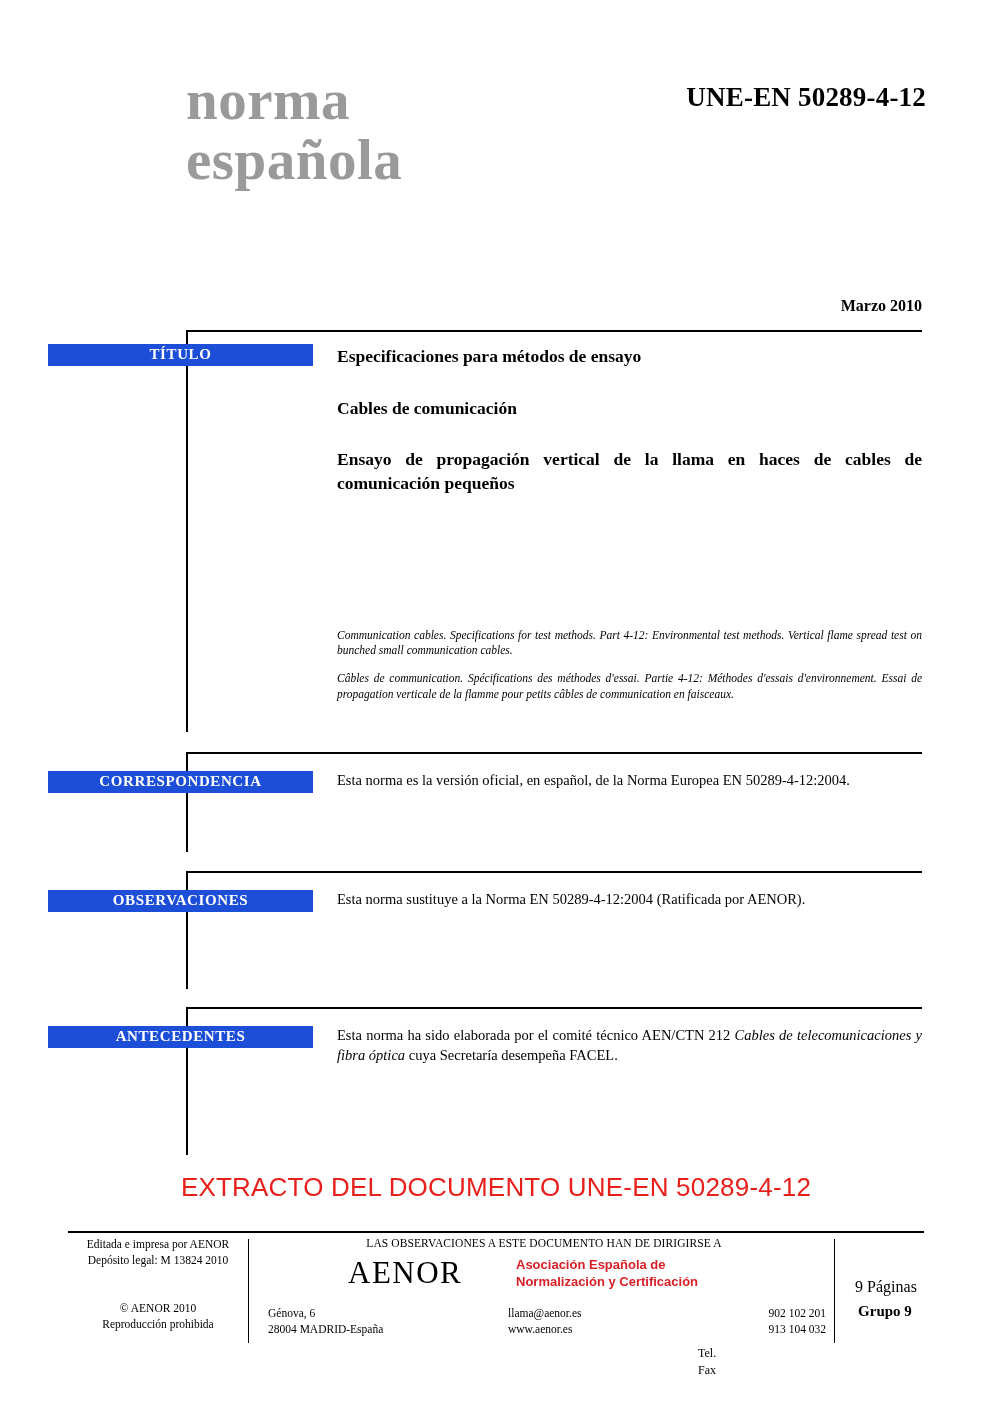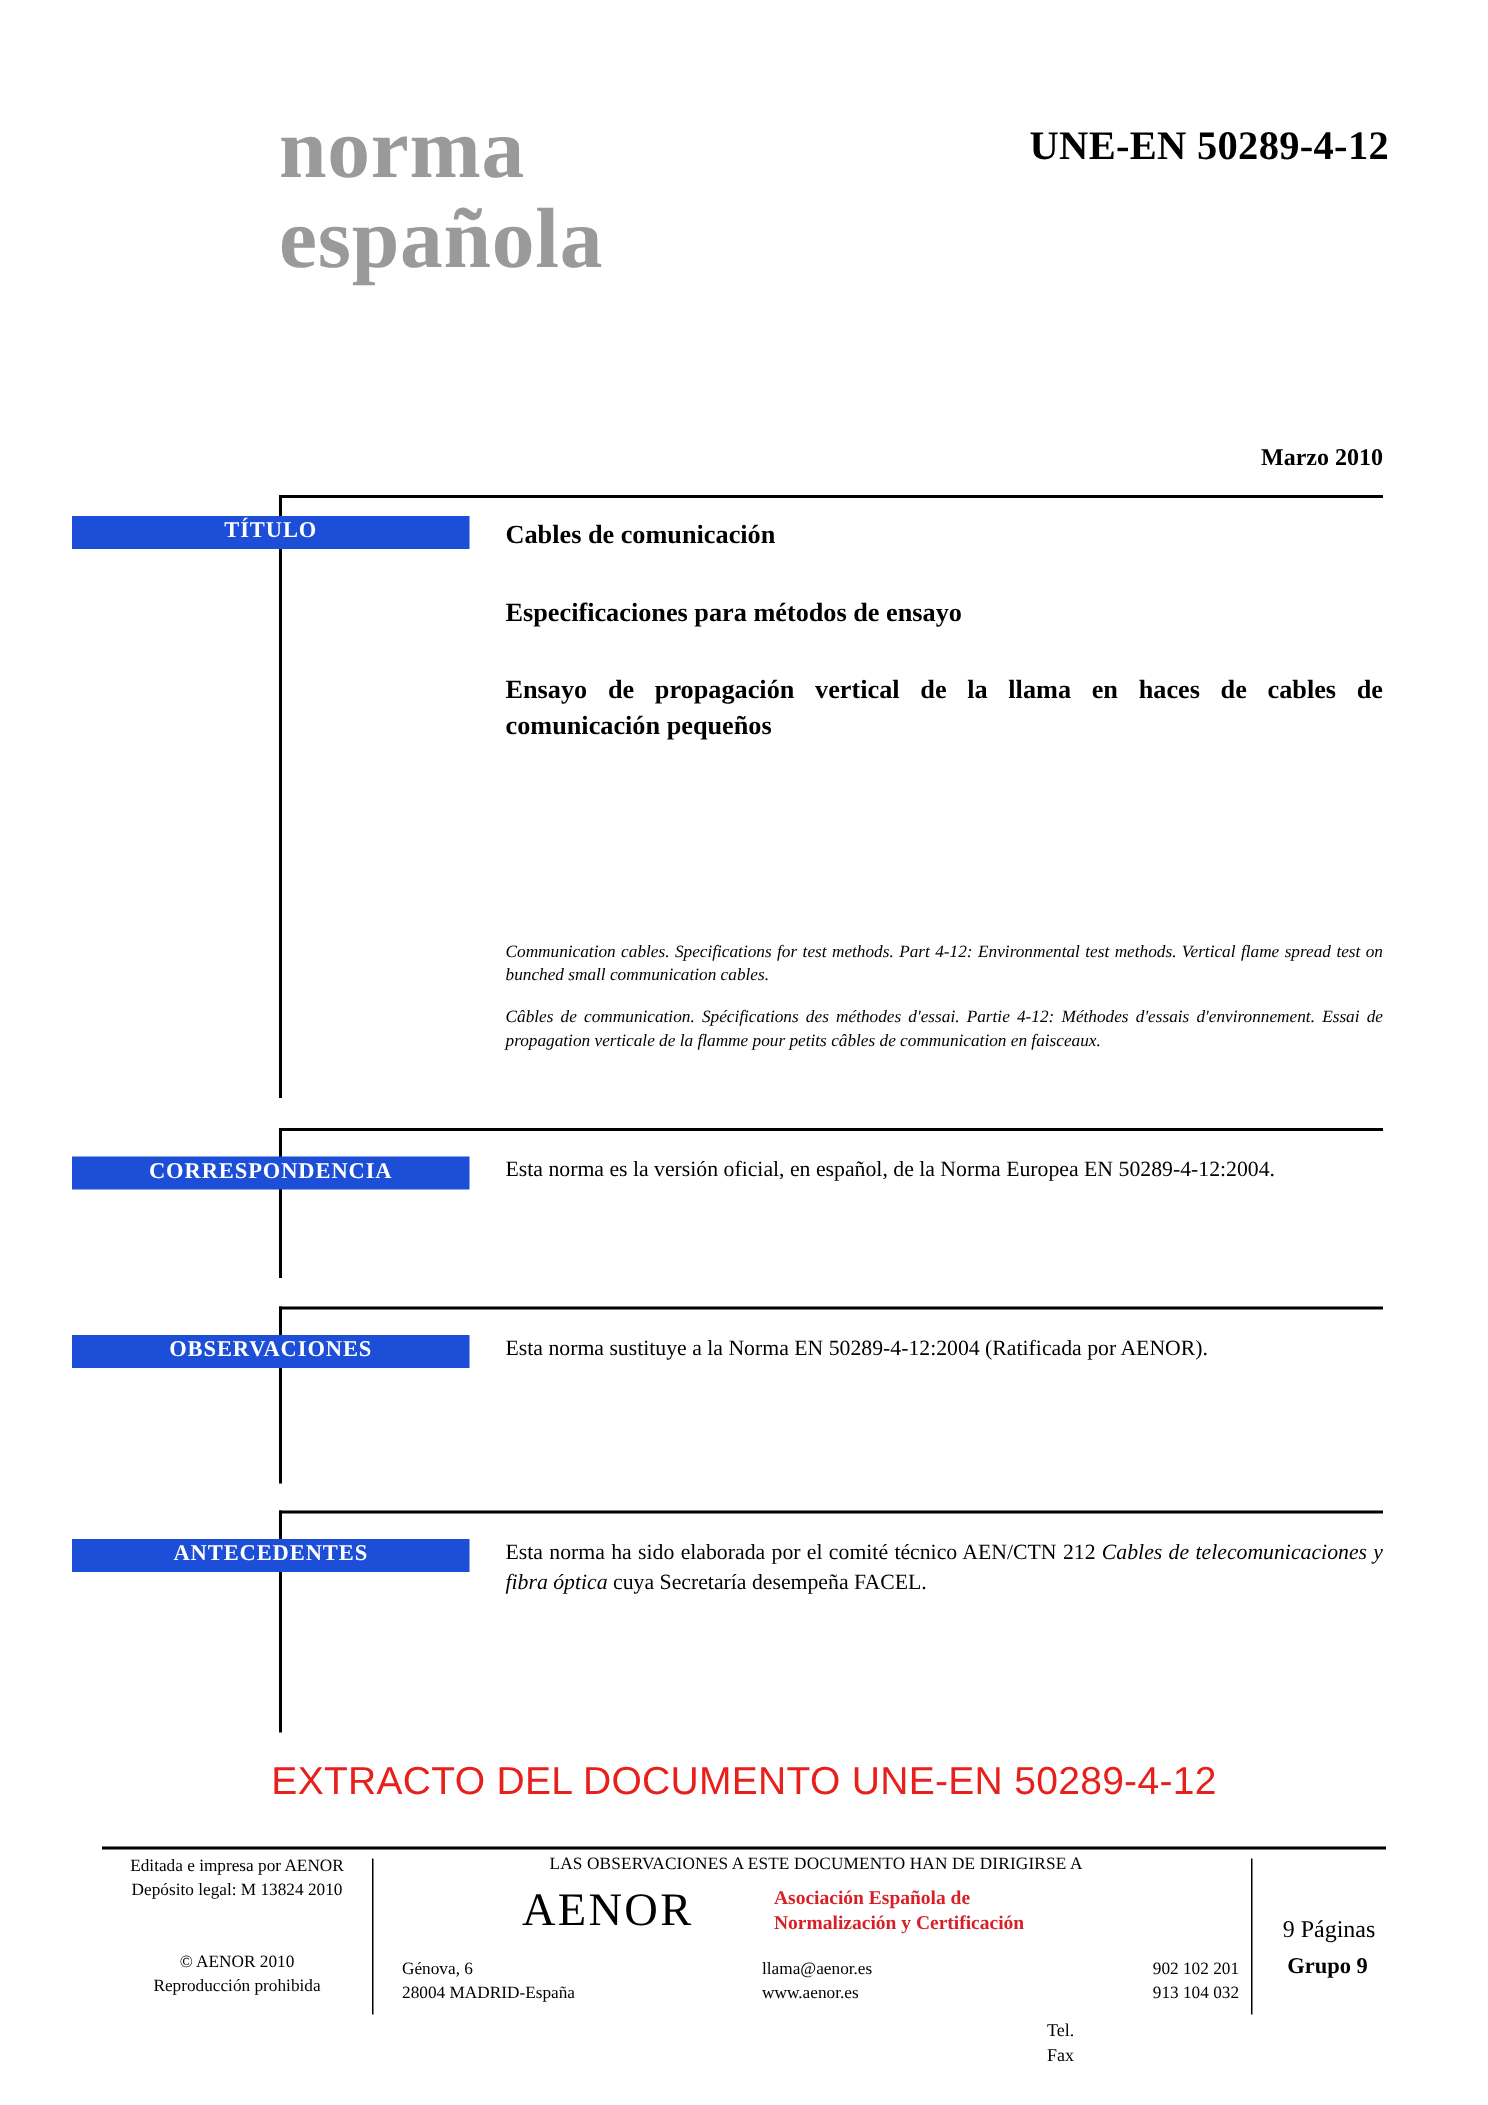--- a/index.html
+++ b/index.html
@@ -197,21 +197,21 @@
     top: 22px;
     font-family: "Liberation Serif", serif;
     font-size: 31px;
     letter-spacing: 1.5px;
     margin-left: 22px;
   }
   .f-aenor-sub {
     position: absolute;
     left: 448px;
     top: 24px;
-    font-family: Liberation Serif, serif;
+    font-family: Liberation Sans, sans-serif;
     font-size: 13px;
     font-weight: bold;
     color: #d81f26;
     line-height: 1.28;
   }
   .f-addr {
     position: absolute;
     left: 200px;
     top: 72px;
     font-size: 11.5px;
@@ -279,22 +279,22 @@
   <div class="hrule" style="top:871px;"></div>
   <div class="hrule" style="top:1007px;"></div>
 
   <div class="vline" style="top:330px;height:402px;"></div>
   <div class="vline" style="top:752px;height:100px;"></div>
   <div class="vline" style="top:871px;height:118px;"></div>
   <div class="vline" style="top:1007px;height:148px;"></div>
 
   <div class="sec-label" style="left:48px;top:344px;width:265px;">TÍTULO</div>
   <div class="sec-body" style="top:345px;">
+    <div class="title-line">Especificaciones para métodos de ensayo</div>
     <div class="title-line">Cables de comunicación</div>
-    <div class="title-line">Especificaciones para métodos de ensayo</div>
     <div class="title-line last justify">Ensayo de propagación vertical de la llama en haces de cables de comunicación pequeños</div>
   </div>
   <div class="sec-body" style="top:628px;">
     <div class="trans">Communication cables. Specifications for test methods. Part 4-12: Environmental test methods. Vertical flame spread test on bunched small communication cables.</div>
     <div class="trans second">Câbles de communication. Spécifications des méthodes d'essai. Partie 4-12: Méthodes d'essais d'environnement. Essai de propagation verticale de la flamme pour petits câbles de communication en faisceaux.</div>
   </div>
 
   <div class="sec-label" style="left:48px;top:771px;width:265px;">CORRESPONDENCIA</div>
   <div class="sec-body" style="top:770px;">
     <div class="body-text">Esta norma es la versión oficial, en español, de la Norma Europea EN 50289-4-12:2004.</div>

